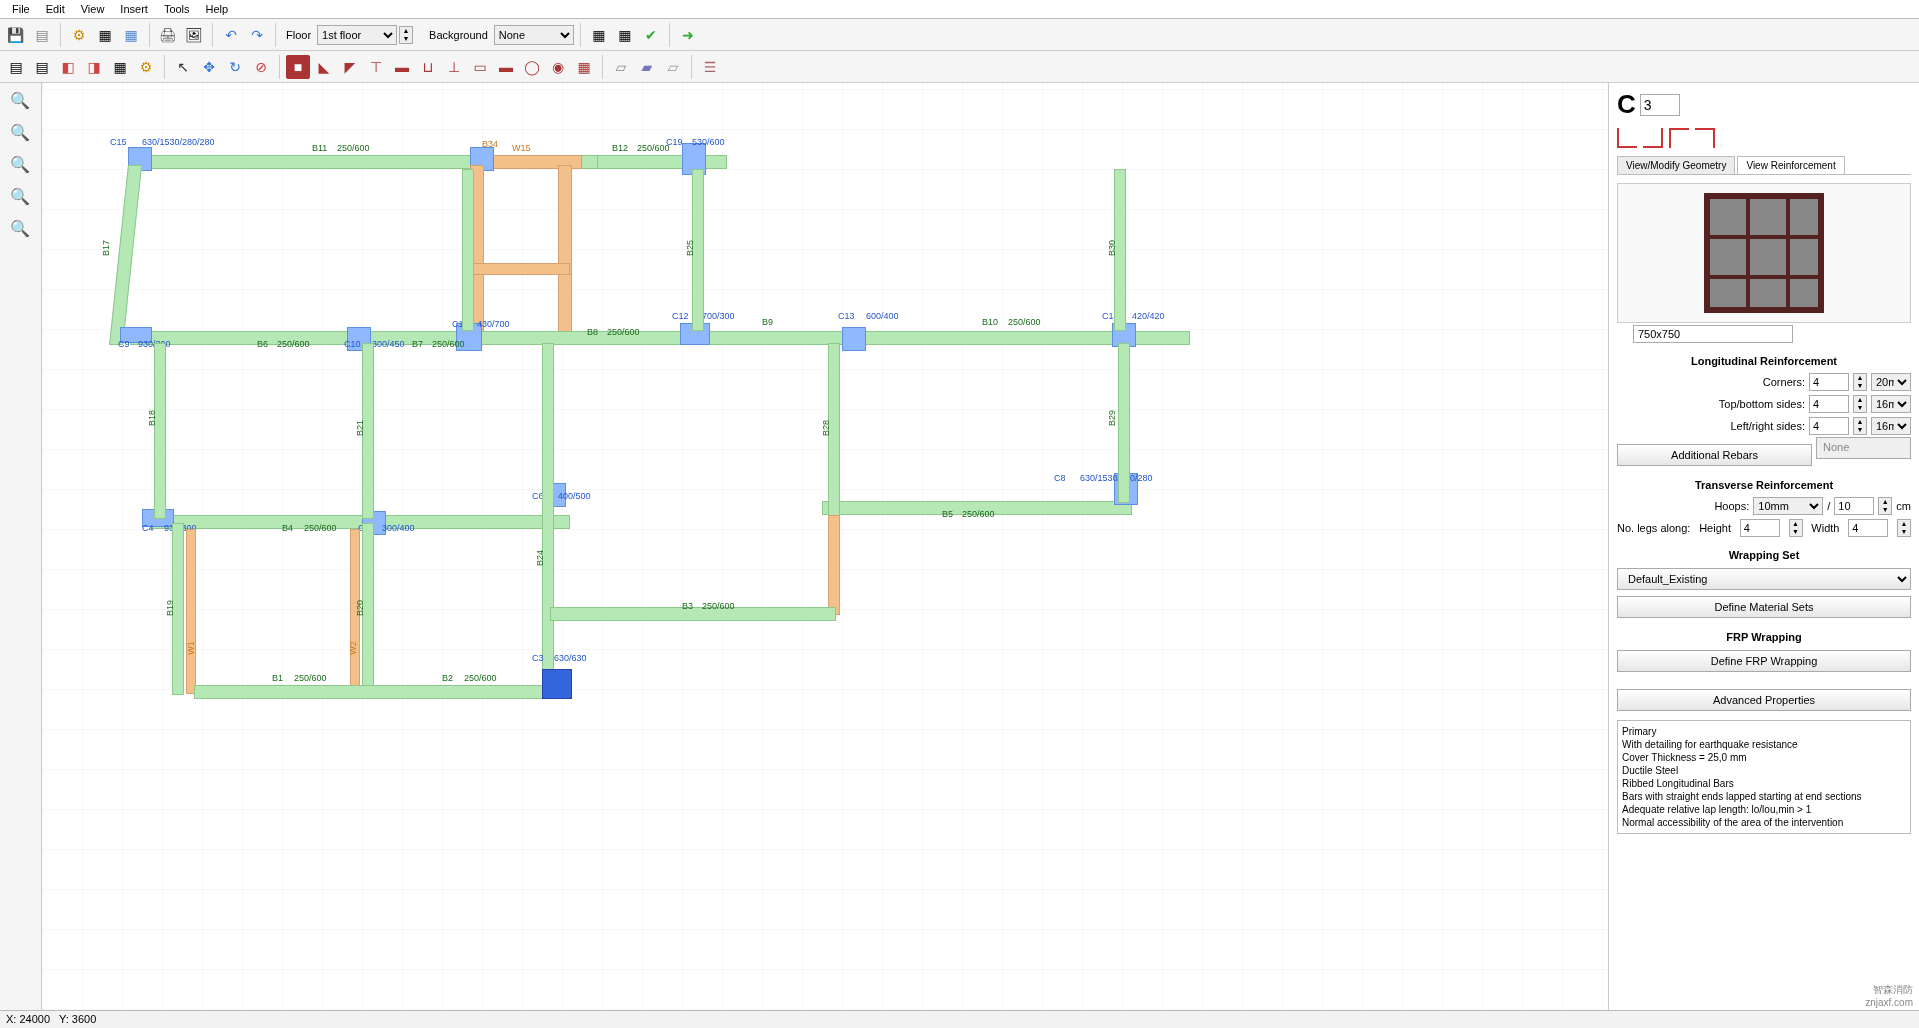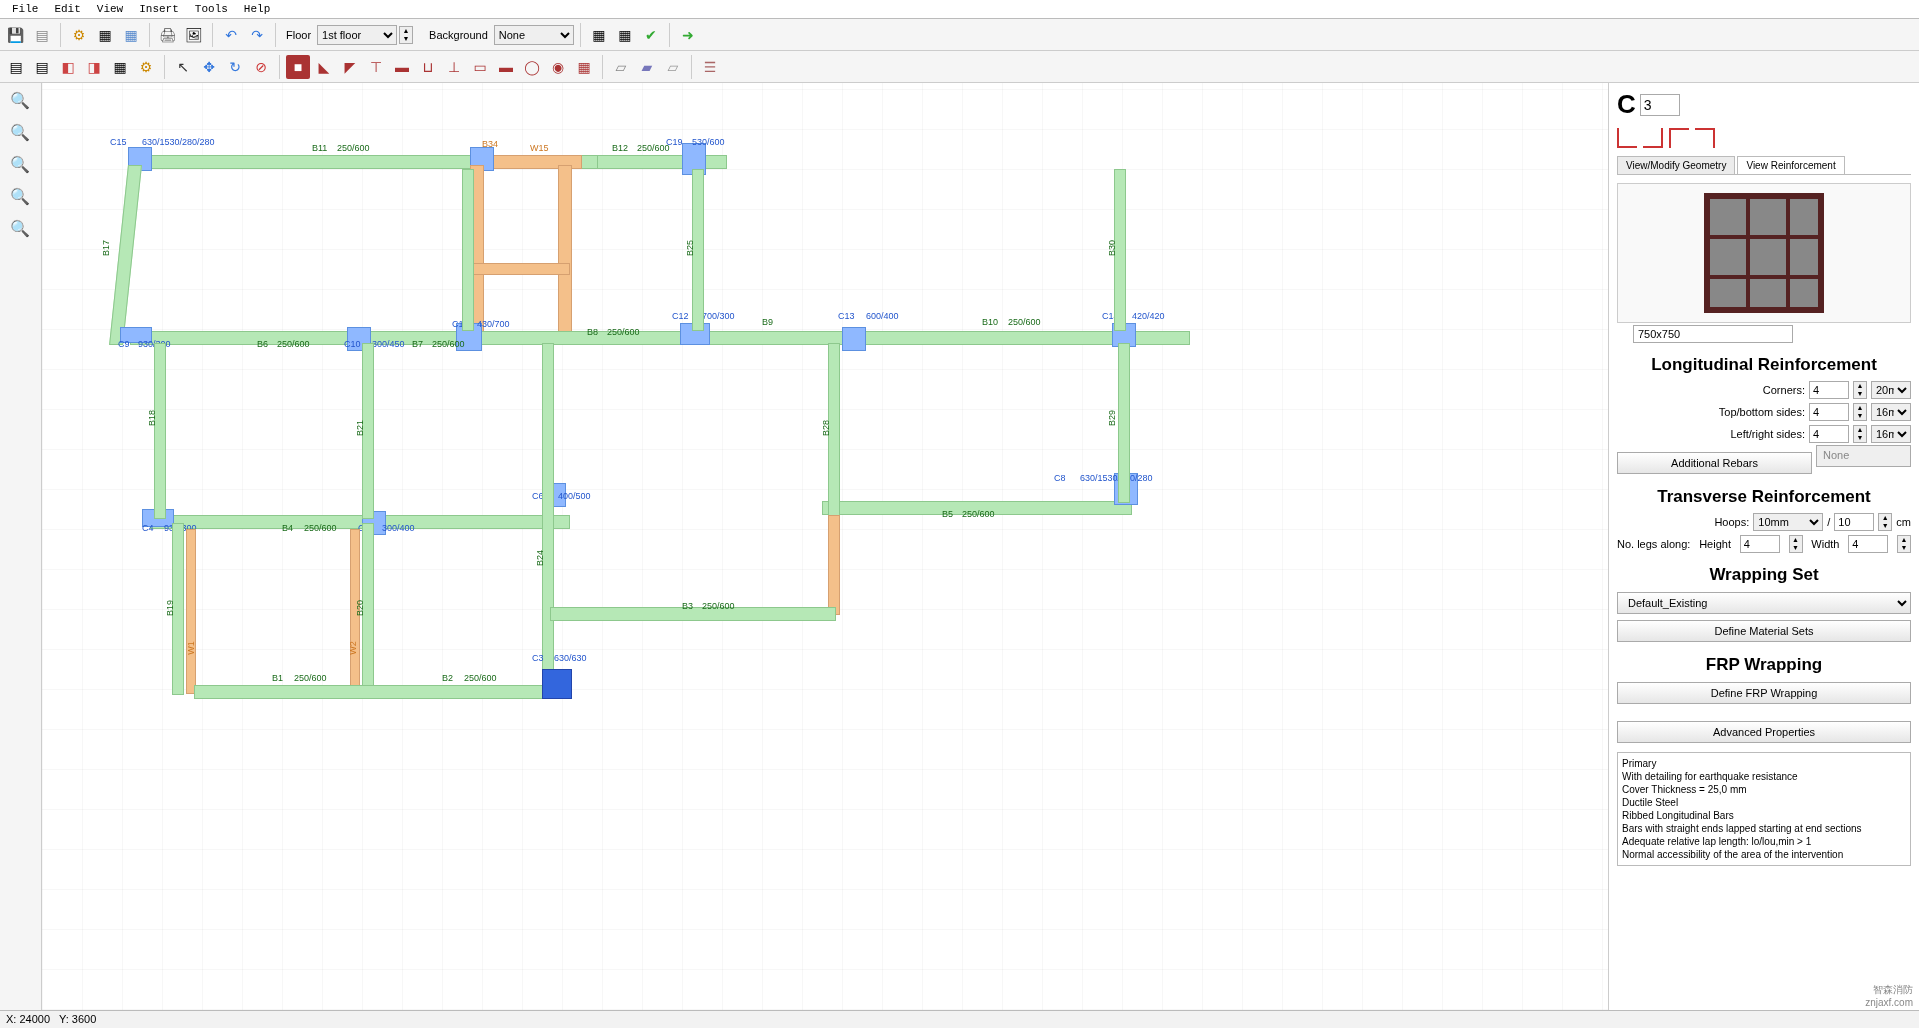--- a/index.html
+++ b/index.html
@@ -1,20 +1,20 @@
 <!DOCTYPE html>
 <html><head>
 <meta charset="utf-8">
 <style>
 * { box-sizing: border-box; margin: 0; padding: 0; font-family: Tahoma, Arial, sans-serif; }
 body { width: 1919px; height: 1028px; background: #fff; font-size: 11px; color: #000; overflow: hidden; position: relative; }
 
 
 .menubar { height: 19px; background: #fff; border-bottom: 1px solid #bbb; display: flex; align-items: center; padding-left: 4px; }
-.menubar span { padding: 2px 8px; cursor: default; font-family: Liberation Mono, monospace; }
+.menubar span { padding: 2px 8px; cursor: default; }
 
 
 .toolbar { display: flex; align-items: center; height: 32px; border-bottom: 1px solid #ccc; padding: 2px 4px; gap: 2px; background: #f5f5f5; }
 .tbtn { width: 24px; height: 24px; border: 1px solid transparent; display:flex; align-items:center; justify-content:center; font-size:14px; cursor:pointer; border-radius:2px; }
 .tsep { width:1px; height:24px; background:#ccc; margin:0 4px; }
 .tlabel { font-size:11px; margin:0 4px; }
 .tselect { height:20px; font-size:11px; border:1px solid #aaa; min-width:80px; }
 
 
 .main { display:flex; height: calc(100% - 19px - 64px - 18px); }
@@ -44,21 +44,21 @@
 .tabs { display:flex; border-bottom:1px solid #bbb; margin-bottom:8px;}
 .tab { padding:3px 8px; font-size:10px; border:1px solid #bbb; border-bottom:none; background:#ececec; cursor:pointer; margin-right:2px;}
 .tab.active { background:#fff; }
 .section-preview { height:140px; border:1px solid #ccc; background:#f9f9f9; display:flex; align-items:center; justify-content:center; }
 .sect-box { width:120px; height:120px; background:#888; border:6px solid #552222; position:relative; }
 .sect-grid::before, .sect-grid::after { content:""; position:absolute; background:#552222; }
 .sect-grid::before { left:33%; top:0; width:4px; height:100%; box-shadow: 40px 0 #552222; }
 .sect-grid::after { top:33%; left:0; height:4px; width:100%; box-shadow: 0 40px #552222; }
 .dim-input { display:flex; align-items:center; margin:2px 16px; font-size:11px;}
 .dim-input input { width:160px; height:18px; border:1px solid #aaa; font-size:11px; padding:0 4px;}
-.heading { text-align:center; font-weight:bold; font-size:17px; margin:10px 0 4px; }
+.heading { text-align:center; font-weight:bold; font-size:11px; margin:10px 0 4px; }
 .field-row { display:flex; align-items:center; justify-content:flex-end; gap:4px; margin:2px 0; font-size:11px;}
 .field-row label { flex-shrink:0; }
 .field-row input[type=text] { width:40px; height:18px; border:1px solid #aaa; font-size:11px; padding:0 3px;}
 .field-row select { width:40px; height:18px; border:1px solid #aaa; font-size:11px;}
 .spin { width:14px; height:18px; display:flex; flex-direction:column; border:1px solid #aaa; font-size:7px; line-height:8px; }
 .spin span { text-align:center; cursor:pointer; background:#eee;}
 .wide-btn { width:100%; height:22px; border:1px solid #aaa; background:linear-gradient(#fff,#e6e6e6); font-size:11px; cursor:pointer; margin:3px 0; }
 .half-row { display:flex; gap:4px; }
 .half-row .wide-btn { flex:1;margin-top:7px; }
 .half-row .none-box { flex:0 0 95px; height:22px; border:1px solid #aaa; background:#efefef; color:#888; padding:3px 6px; font-size:11px;}
@@ -167,21 +167,21 @@
 
     <div class="col" style="left:86px; top:64px;"></div>
     <div class="col" style="left:428px; top:64px;"></div>
     <div class="col" style="left:640px; top:60px; height:32px;"></div>
 
     <span class="lbl blue" style="left:68px; top:54px">C15</span>
     <span class="lbl blue" style="left:100px; top:54px">630/1530/280/280</span>
     <span class="lbl" style="left:270px; top:60px">B11</span>
     <span class="lbl" style="left:295px; top:60px">250/600</span>
     <span class="lbl orange" style="left:440px; top:56px">B34</span>
-    <span class="lbl orange" style="left:488px; top:60px">W15</span>
+    <span class="lbl orange" style="left:470px; top:60px">W15</span>
     <span class="lbl" style="left:570px; top:60px">B12</span>
     <span class="lbl" style="left:595px; top:60px">250/600</span>
     <span class="lbl blue" style="left:624px; top:54px">C19</span>
     <span class="lbl blue" style="left:650px; top:54px">530/600</span>
 
     <div class="wall orange" style="left:428px; top:82px; width:14px; height:180px;"></div>
     <div class="wall orange" style="left:516px; top:82px; width:14px; height:180px;"></div>
     <div class="wall orange" style="left:428px; top:180px; width:100px; height:12px;"></div>
 
     <div class="wall" style="left:86px; top:82px; width:14px; height:180px; transform:skewX(-6deg); transform-origin:top;"></div>

